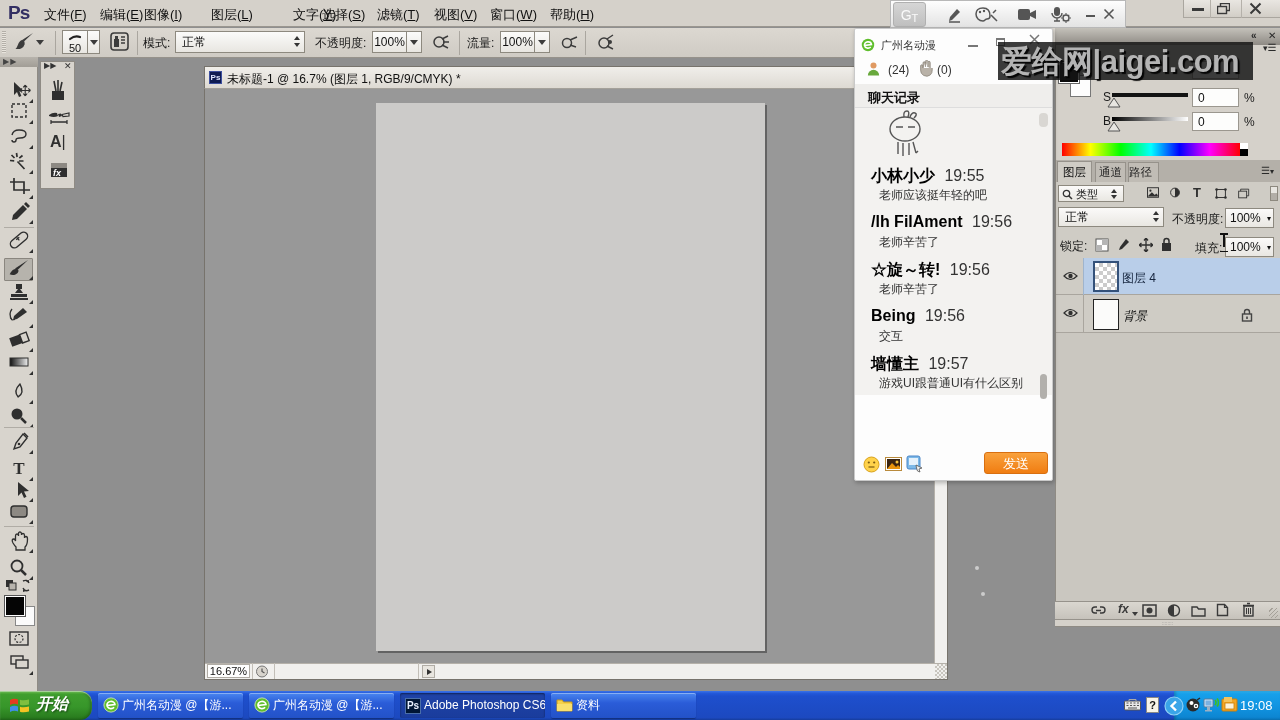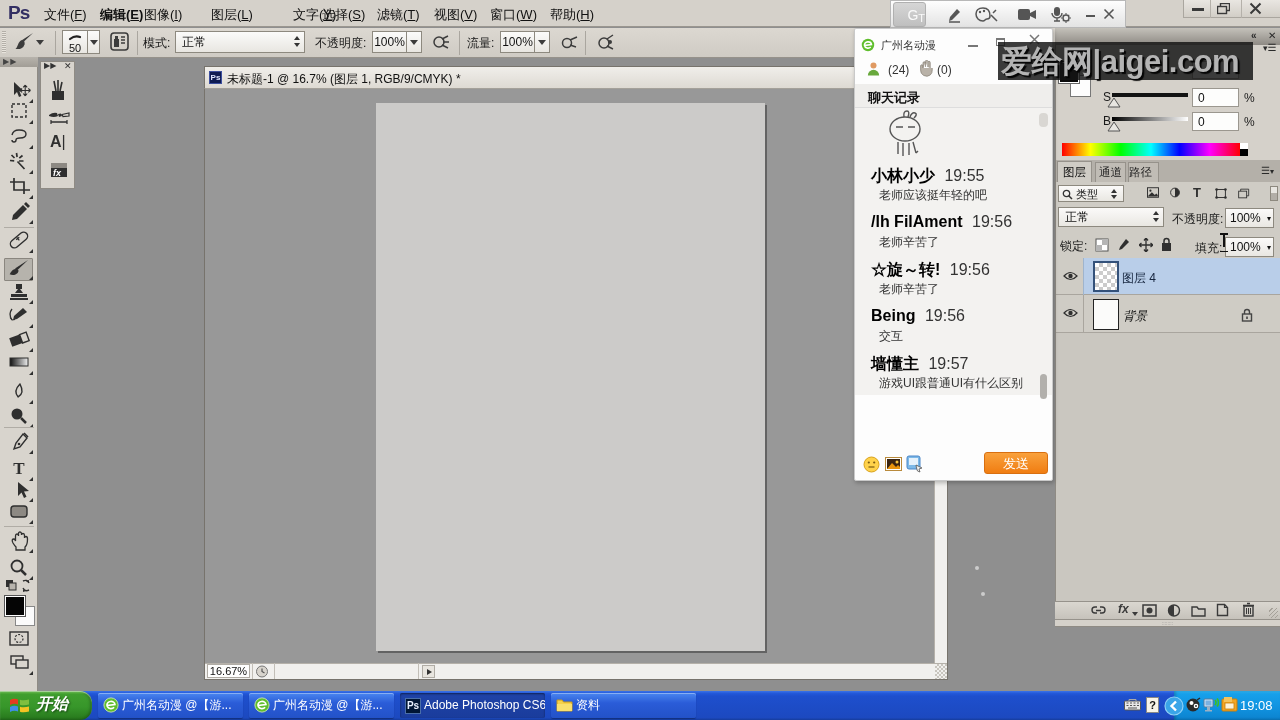--- a/index.html
+++ b/index.html
@@ -54,21 +54,21 @@
 .chatname span { font-weight:normal; color:#333; margin-left:5px; }
 .chattext { font-size:12px; color:#333; white-space:nowrap; }
 .tbtn { position:absolute; top:2px; height:25px; border-radius:2px; background:linear-gradient(#4a86f0,#2a5cd8 40%,#2352c8); box-shadow:inset 0 1px 0 rgba(255,255,255,0.35), 0 1px 1px rgba(0,0,0,0.3); color:#fff; font-size:12px; line-height:25px; white-space:nowrap; overflow:hidden; }
 </style>
 </head>
 <body>
 
 <div class="abs" id="menubar"></div>
 <div class="abs" id="pslogo">Ps</div>
 <div class="abs menuitem" style="left:44px;">文件(<u>F</u>)</div>
-<div class="abs menuitem" style="left:100px;font-weight:bold;">编辑(<u>E</u>)</div>
+<div class="abs menuitem" style="left:100px;">编辑(<u>E</u>)</div>
 <div class="abs menuitem" style="left:144px;">图像(<u>I</u>)</div>
 <div class="abs menuitem" style="left:211px;">图层(<u>L</u>)</div>
 <div class="abs menuitem" style="left:258px;margin-left:35px;">文字(<u>Y</u>)</div>
 <div class="abs menuitem" style="left:322px;">选择(<u>S</u>)</div>
 <div class="abs menuitem" style="left:377px;text-align:right;">滤镜(<u>T</u>)</div>
 <div class="abs menuitem" style="left:434px;">视图(<u>V</u>)</div>
 <div class="abs menuitem" style="left:490px;">窗口(<u>W</u>)</div>
 <div class="abs menuitem" style="left:550px;">帮助(<u>H</u>)</div>
 
 <div class="abs" id="optbar"></div>
@@ -482,21 +482,21 @@
   </svg>
 <div class="abs" style="left:1269px; top:608px; width:9px; height:10px; background:repeating-linear-gradient(135deg, transparent 0 2px, #a5a199 2px 3px);"></div>
 <div class="abs" style="left:1055px; top:620px; width:225px; height:7px; background:#d5d1ca; border-bottom:1px solid #8f8b84; text-align:center; font-size:5px; color:#888; line-height:6px;">::::::::</div>
 
 <div class="abs" style="left:1220px; top:233px; width:8px; height:19px; z-index:5;">
     <div style="position:absolute; left:3px; top:1px; width:1.5px; height:13px; background:#111;"></div>
     <div style="position:absolute; left:0; top:0; width:8px; height:1.5px; background:#111;"></div>
     <div style="position:absolute; left:0; bottom:0; width:8px; height:1.5px; background:#111;"></div>
   </div>
 <div class="abs" id="chattopbar"></div>
-<div class="abs" style="left:893px; top:2px; width:33px; height:25px; background:linear-gradient(#d6d6d6,#bfbfbf); border-radius:3px; border:1px solid #b0b0b0; color:#fafafa; font-size:14px; font-weight:normal; text-align:right; line-height:24px;">G<span style="font-size:11px; vertical-align:-2px;">T</span></div>
+<div class="abs" style="left:893px; top:2px; width:33px; height:25px; background:linear-gradient(#d6d6d6,#bfbfbf); border-radius:3px; border:1px solid #b0b0b0; color:#fafafa; font-size:14px; font-weight:normal; text-align:center; line-height:24px;">G<span style="font-size:11px; vertical-align:-2px;">T</span></div>
 <svg class="abs" style="left:946px; top:7px;" width="17" height="16" viewBox="0 0 17 16">
     <path d="M11 2 L14 5 L6 13 L3 14 L4 10 Z" fill="#555"></path>
     <path d="M3 15 h11" stroke="#555" stroke-width="1.5"></path>
   </svg>
 <svg class="abs" style="left:975px; top:7px;" width="24" height="16" viewBox="0 0 24 16">
     <path d="M8 1 C3 1 1 4 1 7 C1 11 4 14 8 14 C10 14 10 12 12 12 C14 12 15 11 15 9 C15 4 13 1 8 1 Z" fill="none" stroke="#555" stroke-width="1.5"></path>
     <circle cx="5" cy="5" r="1.2" fill="#555"></circle>
     <circle cx="9" cy="4" r="1.2" fill="#555"></circle>
     <path d="M16 8 L22 14 M18 6 L21 3" stroke="#555" stroke-width="1.5"></path>
   </svg>

